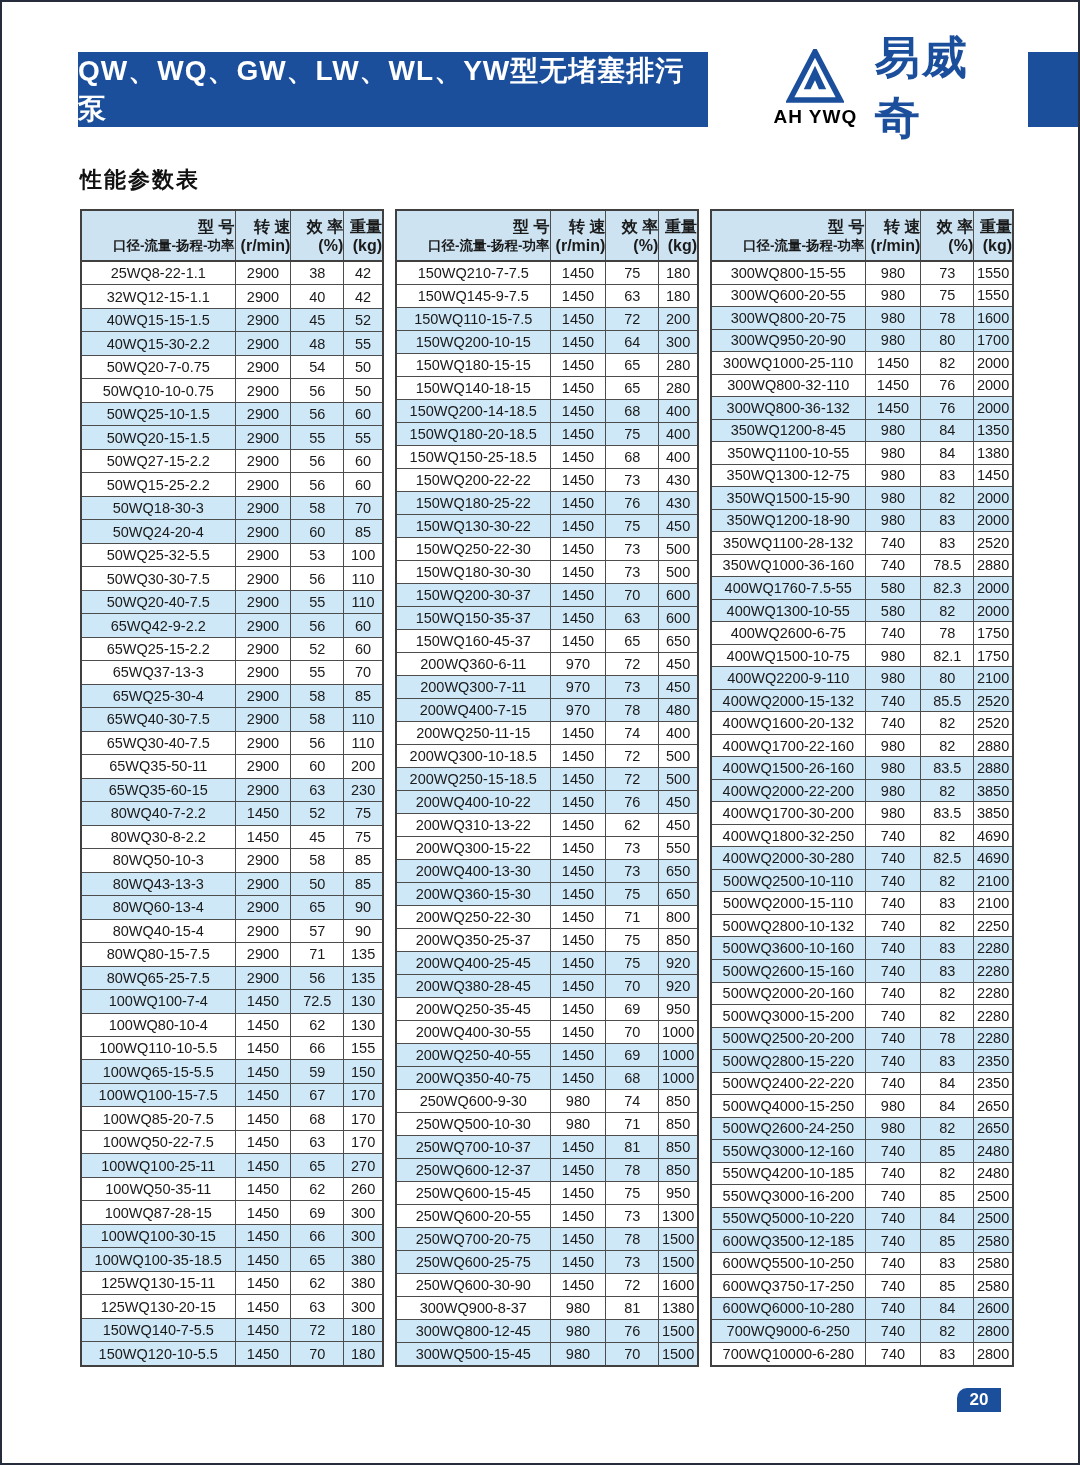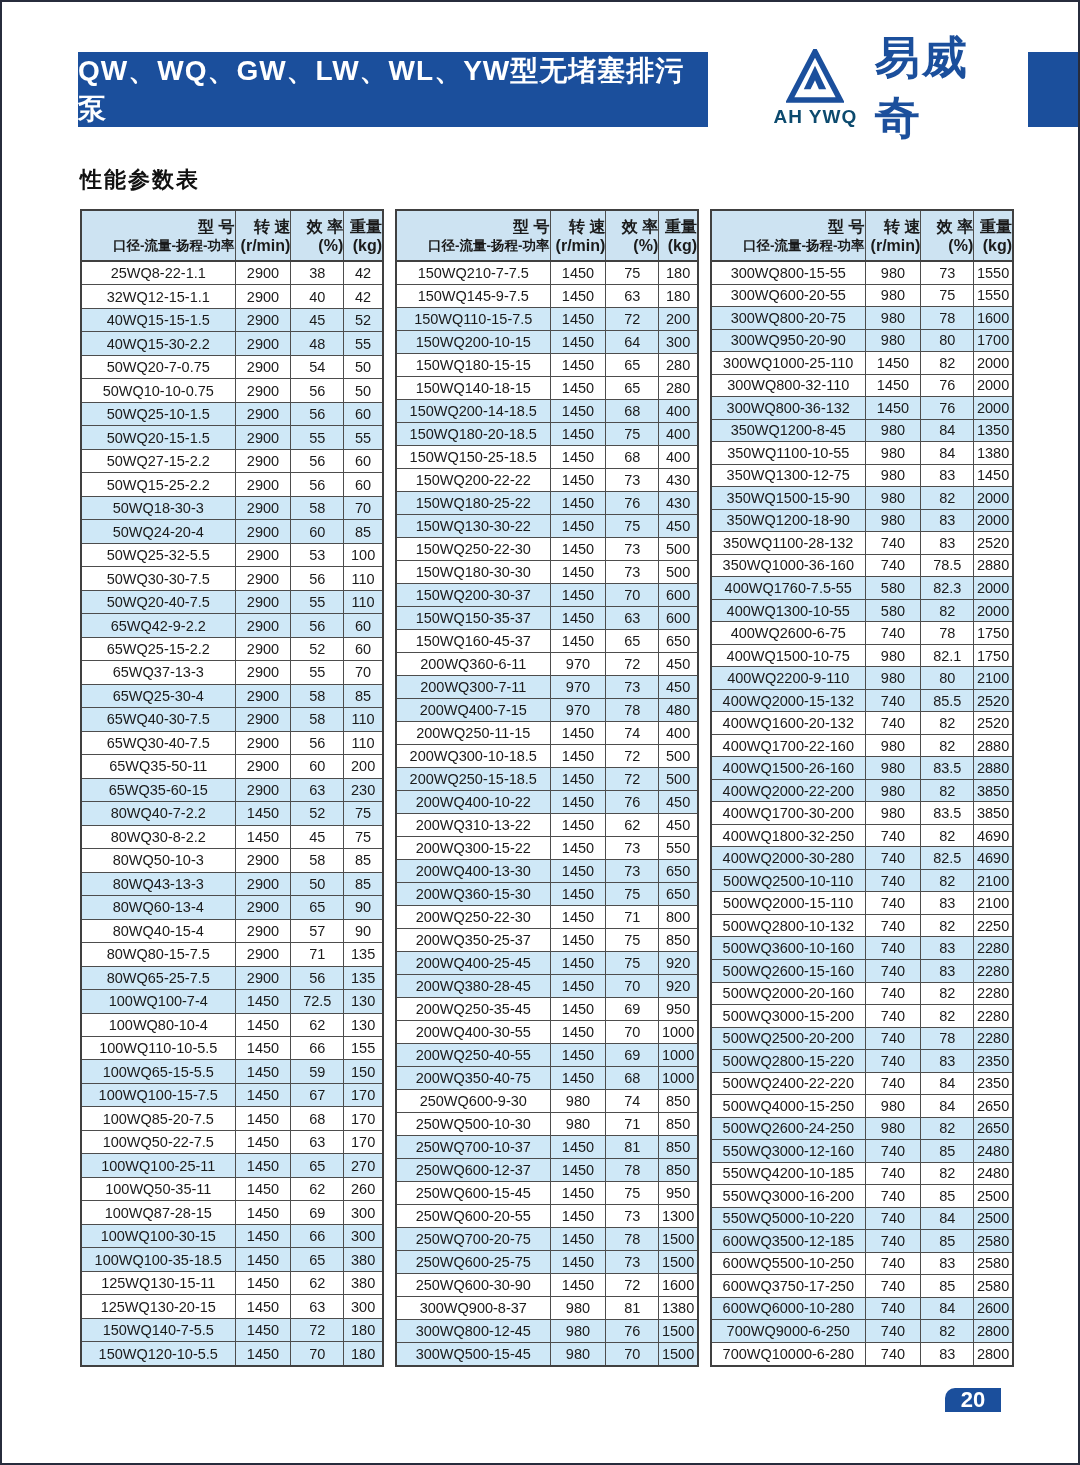--- a/index.html
+++ b/index.html
@@ -22,21 +22,21 @@
   .corner-block {
     position:absolute; right:0; top:50px; width:50px; height:75px;
     background:#1b4f9c;
   }
   .logo-wrap {
     position:absolute; left:762px; top:42px; width:240px; height:88px;
     display:flex; align-items:center;
   }
   .logo-mark { width:112px; text-align:center; }
   .logo-mark svg { width:58px; height:56px; display:block; margin:0 auto; }
-  .logo-sub { font-size:19px; font-weight:bold; color:#0c4a6e; letter-spacing:1px; margin-top:1px; }
+  .logo-sub { font-size:19px; font-weight:bold; color:#000000; letter-spacing:1px; margin-top:1px; }
   .brand-name { font-size:45px; font-weight:bold; color:#1b4f9c; letter-spacing:2px; margin-left:8px; }
   
   .section-title {
     position:absolute; left:78px; top:163px;
     font-size:22px; font-weight:bold; color:#111111; letter-spacing:2px;
   }
   
   .tables { position:absolute; left:78px; top:207px; display:flex; gap:11px; }
   table.ptable { border-collapse:collapse; width:304px; table-layout:fixed; }
   .ptable th, .ptable td {
@@ -47,22 +47,22 @@
   .ptable { border:2px solid #404040; }
   .hl1 { font-size:16px; font-weight:bold; line-height:20px; }
   .hl2 { font-size:13.5px; font-weight:bold; line-height:17px; }
   .hl2.latin { font-weight:bold; font-size:16px; }
   .ptable td { height:22px; font-size:14.5px; }
   .t3 td { height:21.4px; }
   tr.shaded td { background:#cfe8f7; }
   
   .page-badge {
     position:absolute; right:77px; bottom:51px;
-    width:56px; height:24px; background:#1b4f9c; color:#ffffff;
-    font-size:22px; font-weight:bold;
+    width:44px; height:24px; background:#1b4f9c; color:#ffffff;
+    font-size:17px; font-weight:bold;
     display:flex; align-items:center; justify-content:center;
     border-top-left-radius:10px;
   }
 </style>
 </head>
 <body>
 
 <div class="banner">
   <span>QW、WQ、GW、LW、WL、YW型无堵塞排污泵</span>
 </div>

